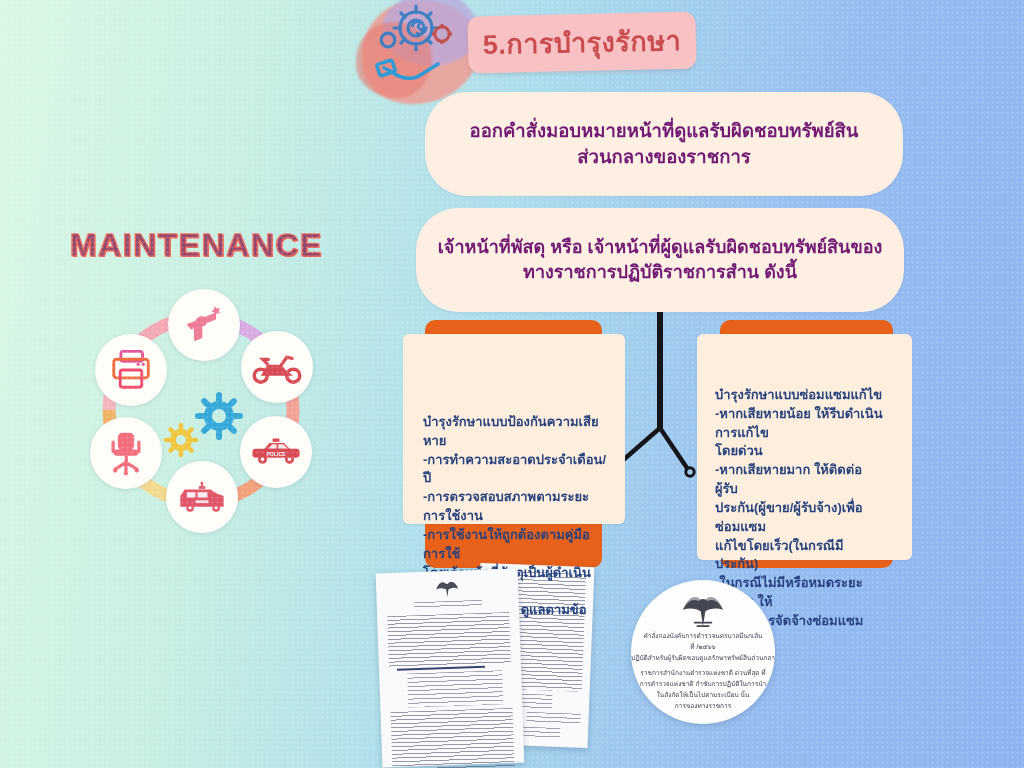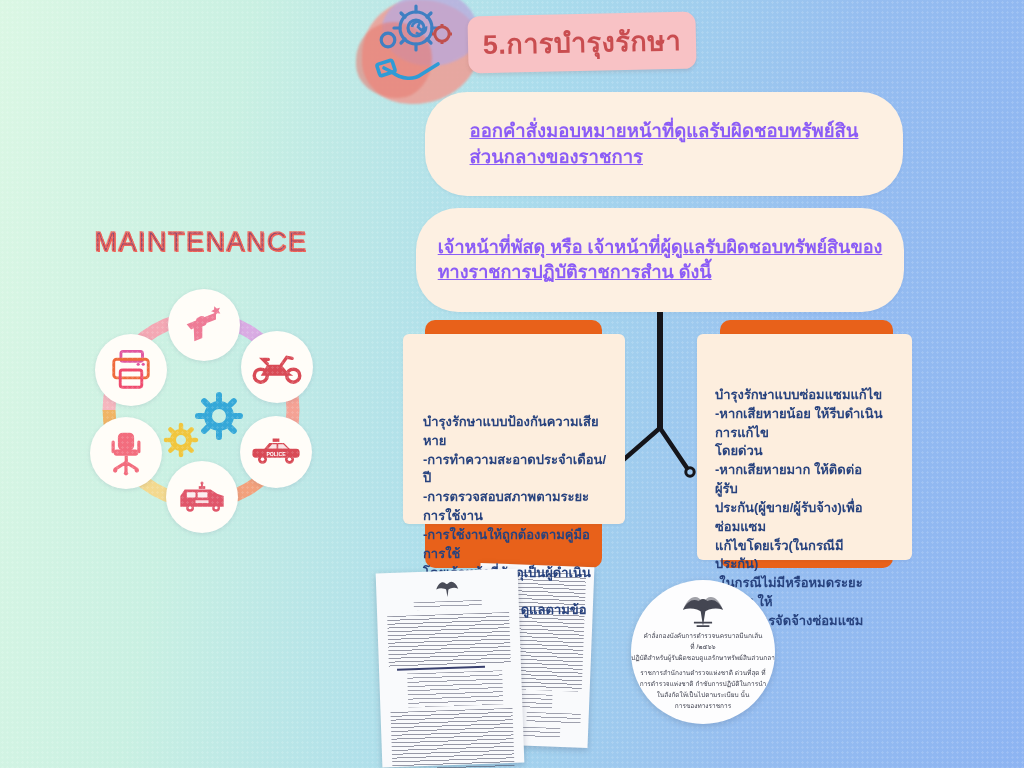--- a/index.html
+++ b/index.html
@@ -28,31 +28,31 @@
   .splash svg{ position:absolute; left:16px; top:8px; }
 
   .banner{ left:468px; top:14px; width:228px; height:57px; background:#f8c2c5;
            border-radius:12px; transform:rotate(-1.2deg); z-index:2;
            display:flex; align-items:center; justify-content:center;
            box-shadow:0 2px 4px rgba(120,60,60,.15); }
   .banner span{ color:#c94d50; font-size:27px; font-weight:bold; letter-spacing:.5px; }
 
   
   .step{ background:#fdf0e2; border-radius:42px; display:flex; align-items:center; justify-content:center;
-         color:#8b5cf6; font-weight:bold; white-space:pre-line; line-height:1.4;
-         box-shadow:0 1px 3px rgba(40,60,120,.08); z-index:2;text-decoration:underline; }
+         color:#701a75; font-weight:bold; text-align:center; white-space:pre-line; line-height:1.4;
+         box-shadow:0 1px 3px rgba(40,60,120,.08); z-index:2; }
   .step1{ left:425px; top:92px; width:478px; height:104px; font-size:18.5px; }
   .step2{ left:416px; top:208px; width:488px; height:104px; font-size:18px; }
 
   
   .connector{ left:580px; top:300px; width:160px; height:195px; z-index:1; }
 
   
-  .heading{ left:70px; top:227px; width:262px; text-align:center; color:#8d4a70;
-            font-size:27px; font-weight:400; letter-spacing:1.5px;
+  .heading{ left:70px; top:227px; width:262px; text-align:left; color:#8d4a70;
+            font-size:32px; font-weight:700; letter-spacing:1.5px;
             -webkit-text-stroke:1.2px #ef6257;
             text-shadow:1px 1px 0 #ef6257, -1px -1px 0 rgba(239,98,87,.4); }
   .wheel{ left:59px; top:268px; width:284px; height:284px; }
   .wheel > svg.ring{ position:absolute; left:0; top:0; }
   .node{ position:absolute; width:72px; height:72px; border-radius:50%; background:#fffdf8;
          display:flex; align-items:center; justify-content:center;
          box-shadow:0 1px 4px rgba(80,80,120,.15); }
   .n-top{ left:109px; top:21px; }       
   .n-tr { left:182px; top:63px; }       
   .n-br { left:181px; top:148px; }      

